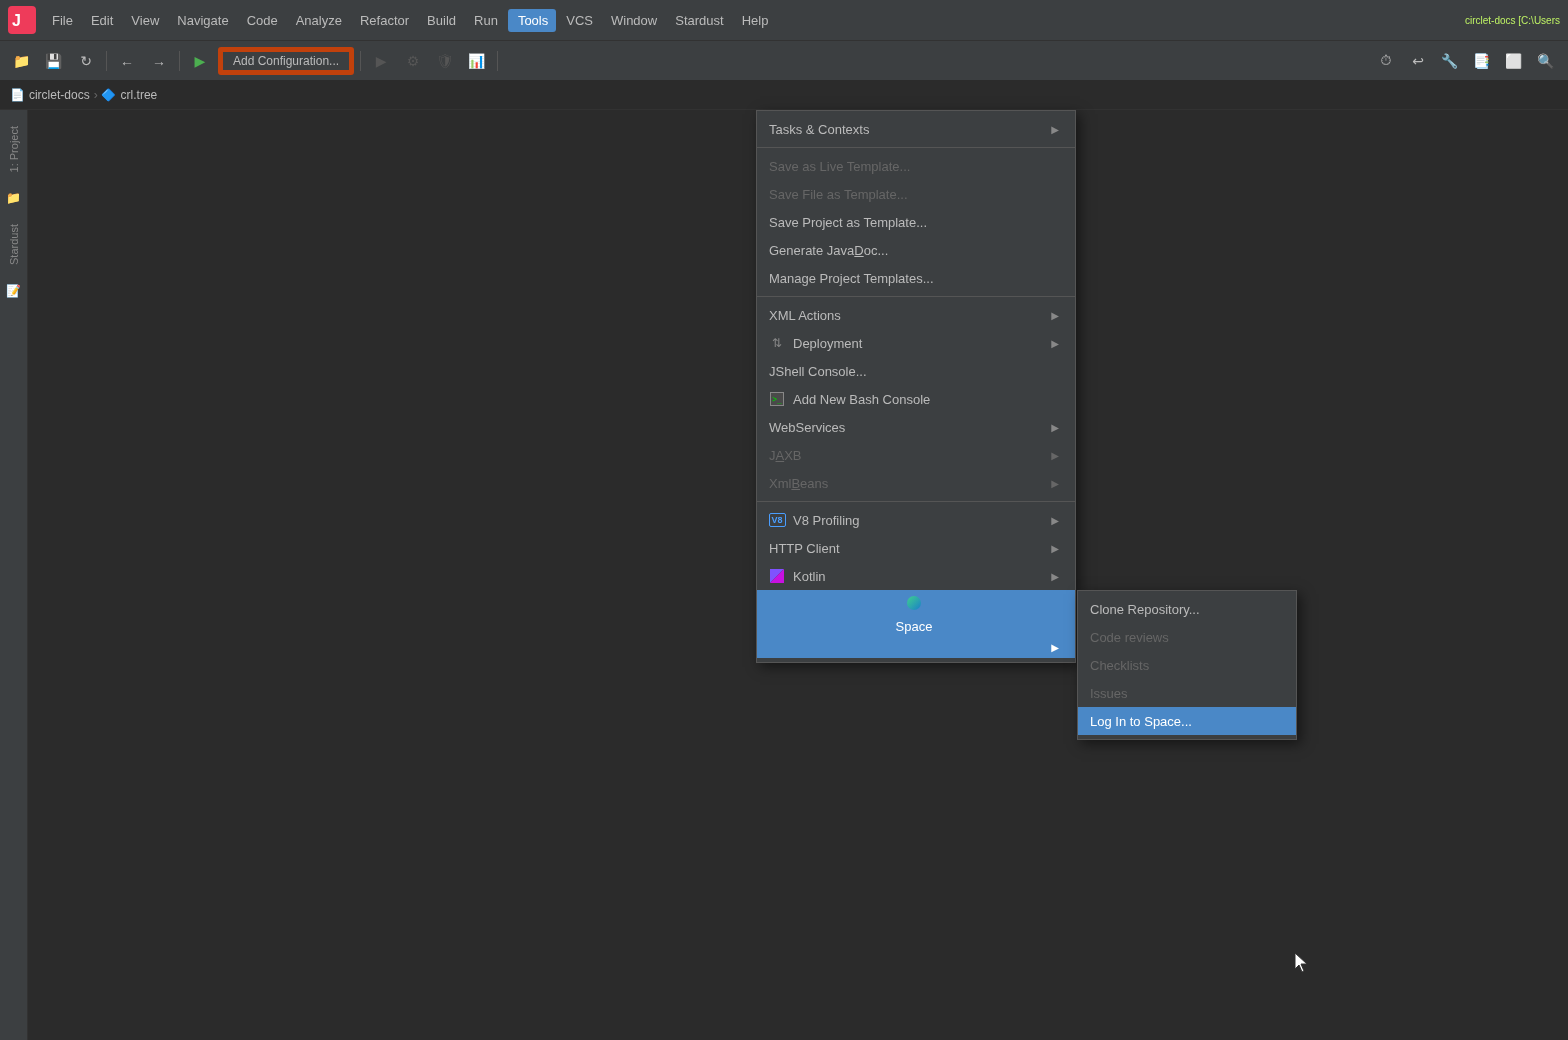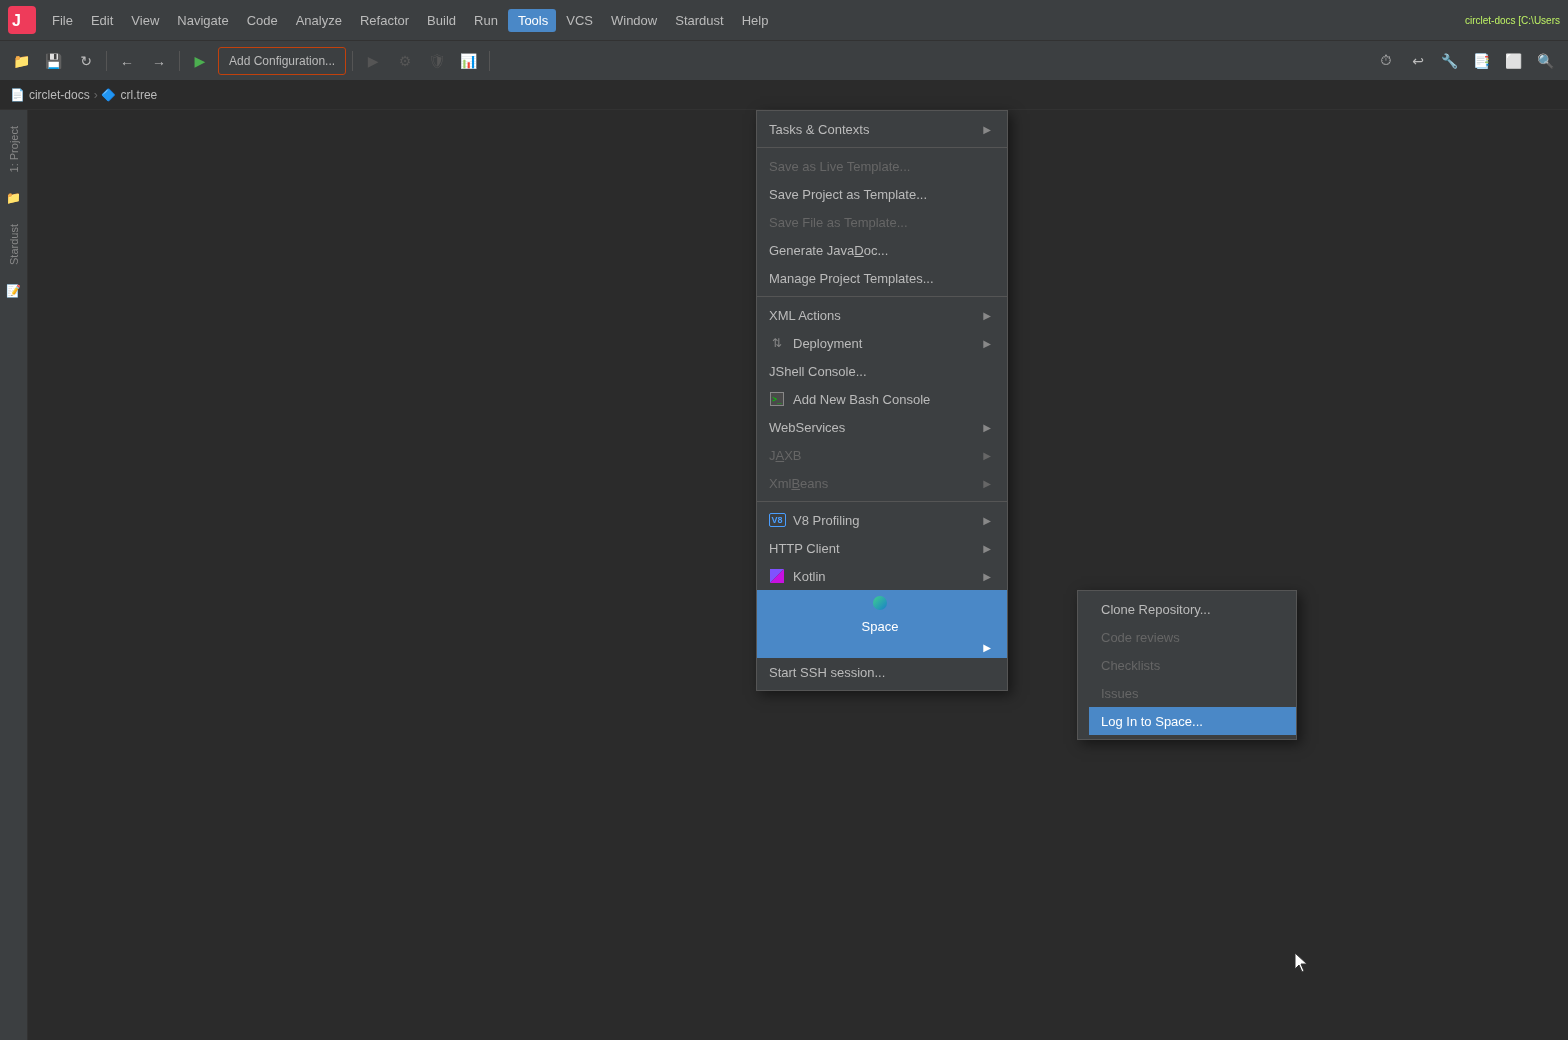--- a/index.html
+++ b/index.html
@@ -72,21 +72,21 @@
     }
     .toolbar-btn.disabled { color: #555555; cursor: default; }
     .toolbar-separator {
       width: 1px;
       height: 20px;
       background: #555555;
       margin: 0 2px;
     }
     .add-config-btn {
       background: #3c3f41;
-      border: 1px solid #c2410c;
+      border: 5px solid #c2410c;
       border-radius: 3px;
       padding: 4px 10px;
       color: #bbbbbb;
       cursor: pointer;
       font-size: 12px;
       height: 28px;
       display: flex;
       align-items: center;
     }
 
@@ -149,21 +149,21 @@
       flex: 1;
       background: #2b2b2b;
       position: relative;
     }
 
     
     .dropdown-menu {
       position: absolute;
       top: 0;
       left: 728px;
-      width: 252px;
+      width: 320px;
       background: #3c3f41;
       border: 1px solid #555555;
       box-shadow: 4px 4px 12px rgba(0,0,0,0.5);
       z-index: 100;
       padding: 4px 0;
     }
     .menu-item {
       display: flex;
       align-items: center;
       padding: 5px 16px 5px 12px;
@@ -219,21 +219,20 @@
       box-shadow: 4px 4px 12px rgba(0,0,0,0.5);
       padding: 4px 0;
     }
     .submenu-item {
       display: flex;
       align-items: center;
       padding: 5px 16px 5px 12px;
       cursor: pointer;
       color: #bbbbbb;
       min-height: 28px;
-      margin-left: 11px;
     }
     .submenu-item.highlighted {
       background: #4a88c7;
       color: #ffffff;
     }
     .submenu-item.disabled {
       color: #666666;
       cursor: default;
     }
 
@@ -351,26 +350,26 @@
         <span class="menu-item-text">Tasks &amp; Contexts</span>
         <span class="menu-arrow">▶</span>
       </div>
 
       <div class="menu-separator"></div>
 
       <div class="menu-item disabled">
         <span class="menu-item-text">Save as Live Template...</span>
       </div>
 
-      <div class="menu-item">
-        <span class="menu-item-text">Save Project as Template...</span>
-      </div>
-
       <div class="menu-item disabled">
         <span class="menu-item-text">Save File as Template...</span>
+      </div>
+
+      <div class="menu-item">
+        <span class="menu-item-text">Save Project as Template...</span>
       </div>
 
       <div class="menu-item">
         <span class="menu-item-text">Generate Java<span class="mnemonic">D</span>oc...</span>
       </div>
 
       <div class="menu-item">
         <span class="menu-item-text">Manage Project Templates...</span>
       </div>
 
@@ -459,23 +458,20 @@
           </div>
           <div class="submenu-item disabled">
             <span>Issues</span>
           </div>
           <div class="submenu-item highlighted">
             <span>Log In to Space...</span>
           </div>
         </div>
       </div>
 
-      <div class="menu-item">
-        <span class="menu-item-text">Start SSH session...</span>
-      </div>
 
     </div>
 
     <div style="position:absolute; left:1267px; top:843px; width:12px; height:20px; pointer-events:none;">
       <svg viewBox="0 0 12 20" width="12" height="20">
         <polygon points="0,0 0,16 4,12 7,19 9,18 6,11 12,11" fill="white" stroke="#333" stroke-width="1"></polygon>
       </svg>
     </div>
 
   </div>

